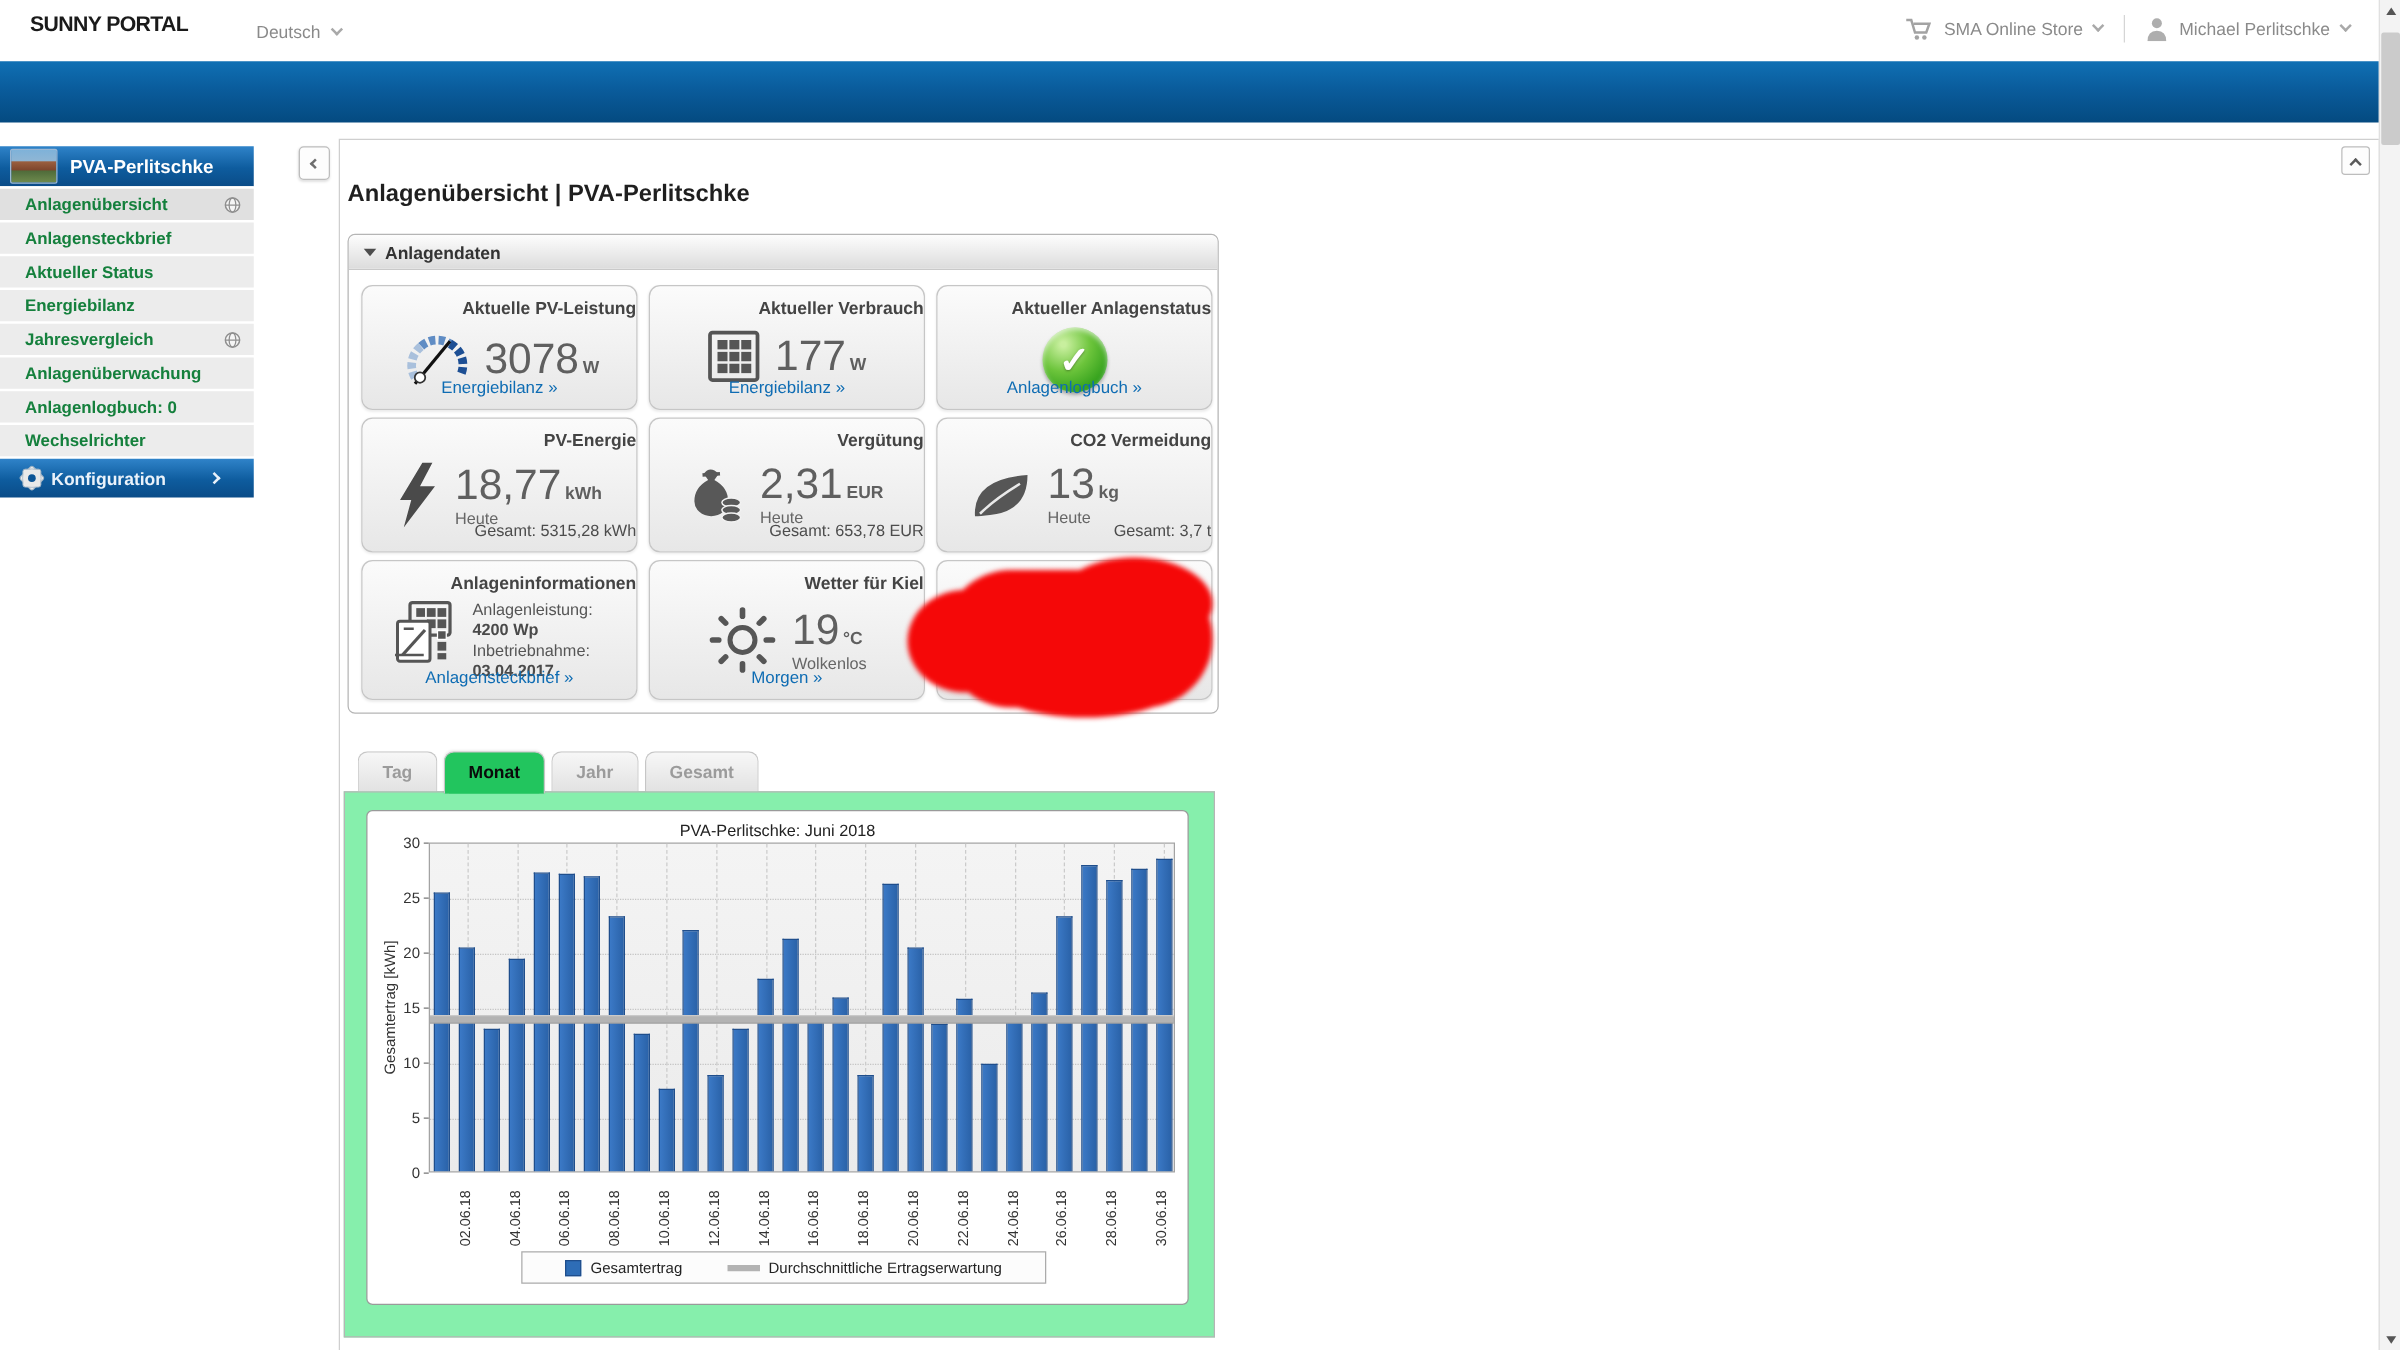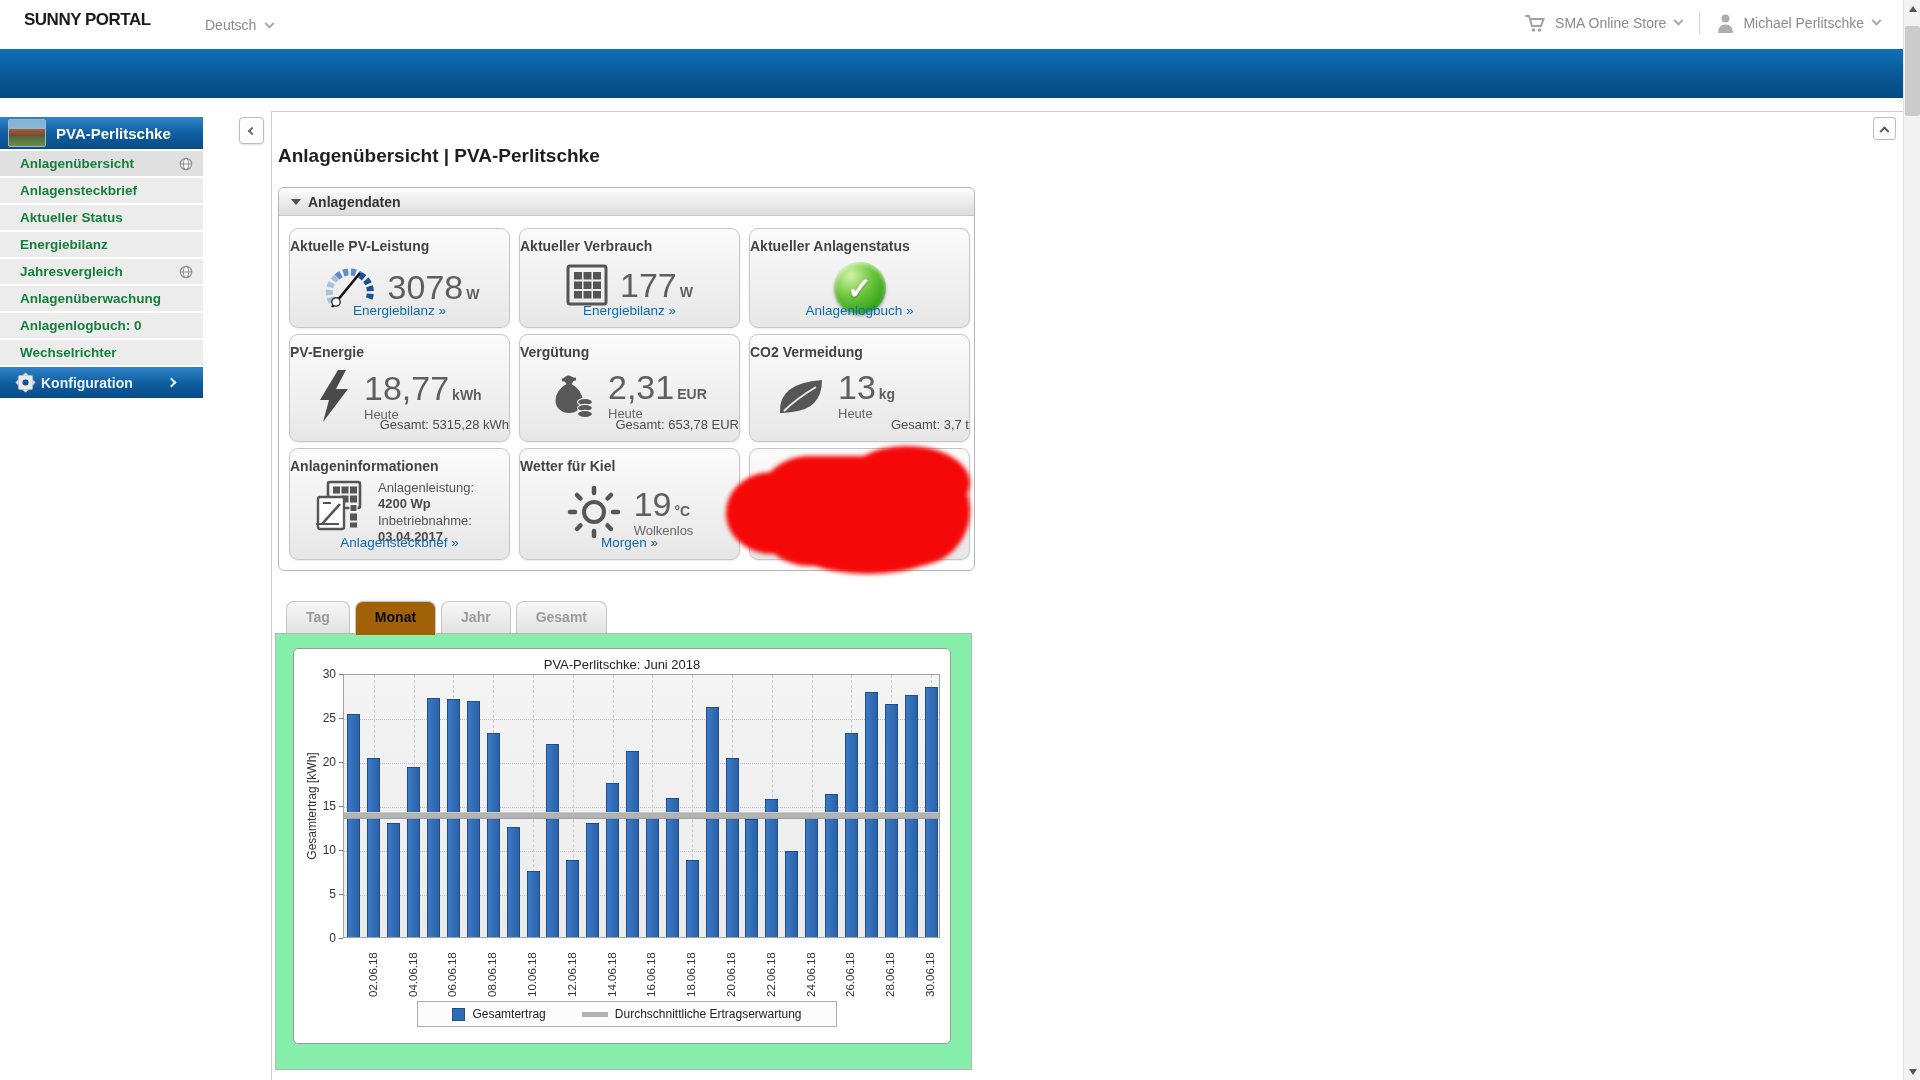--- a/index.html
+++ b/index.html
@@ -57,21 +57,21 @@
   
   .panel { position:absolute; left:6px; top:75px; width:697px; height:384px;
     border:1px solid #b5b5b5; border-radius:6px; background:#fff; }
   .panel-head { height:28px; background:linear-gradient(180deg,#fdfdfd,#dcdcdc);
     border-bottom:1px solid #c9c9c9; border-radius:6px 6px 0 0; display:flex; align-items:center;
     padding-left:12px; gap:7px; font-size:14px; font-weight:bold; color:#333; cursor:pointer; }
   .tri-down { width:0; height:0; border-left:5px solid transparent; border-right:5px solid transparent;
     border-top:6px solid #4d4d4d; }
   .tile { position:absolute; width:221px; background:linear-gradient(180deg,#fbfbfb,#e7e7e7);
     border:1px solid #c6c6c6; border-radius:9px; box-shadow:0 1px 2px rgba(0,0,0,.08); }
-  .tile-title { text-align:left; font-size:14px; font-weight:bold; color:#444; margin-top:9px; }
+  .tile-title { text-align:right; font-size:14px; font-weight:bold; color:#444; margin-top:9px; }
   .tile-link { position:absolute; bottom:8px; width:100%; text-align:center; }
   .tile-link a { color:#0e6cb3; font-size:13.5px; text-decoration:none; cursor:pointer; }
   .tile-body { display:flex; align-items:center; justify-content:center; gap:12px; margin-top:10px; }
   .tile-body.leftish { justify-content:flex-start; padding-left:26px; }
   .bigval { font-size:34px; font-weight:normal; color:#5f5f5f; line-height:1; }
   .unit { font-size:14px; font-weight:bold; color:#5f5f5f; margin-left:3px; }
   .subline { font-size:13px; color:#666; margin-top:2px; }
   .total-line { position:absolute; bottom:9px; width:100%; text-align:right; font-size:13px; color:#4c4c4c; }
   .status-circle { width:52px; height:52px; border-radius:50%; margin:8px auto 0;
     background:radial-gradient(circle at 32% 26%, #c8ef9e 4%, #6cc43b 42%, #2f9e1a 78%, #1d7d10 100%);
@@ -87,21 +87,21 @@
   .blob .b1 { left:28px; top:10px; right:2px; bottom:8px; border-radius:55px; }
   .blob .b2 { left:118px; top:0; width:126px; height:74px; border-radius:50%; }
   .blob .b3 { left:0; top:26px; width:92px; height:82px; border-radius:50%; }
   .blob .b4 { left:58px; top:58px; width:168px; height:70px; border-radius:50%; }
 
   
   .tabs { position:absolute; left:14px; top:489px; display:flex; gap:5px; z-index:3; }
   .tab { padding:7px 19px 6px; font-size:14px; font-weight:bold; color:#9b9b9b;
     background:linear-gradient(180deg,#f7f7f7,#e2e2e2); border:1px solid #c6c6c6; border-bottom:none;
     border-radius:8px 8px 0 0; cursor:pointer; height:32px; }
-  .tab.active { background:#a16207; color:#0a0a0a; height:34px; box-shadow:0 -1px 2px rgba(0,0,0,.07);text-align:right; }
+  .tab.active { background:#22c55e; color:#0a0a0a; height:34px; box-shadow:0 -1px 2px rgba(0,0,0,.07);text-align:right; }
   .tabbox { position:absolute; left:3px; top:521px; width:697px; height:437px;
     border:1px solid #b5b5b5; background:#86efac; z-index:2; }
 
   
   .chartbox { position:absolute; left:17px; top:14px; width:658px; height:396px;
     border:1px solid #9a9a9a; border-radius:5px; background:#fff; }
   .chart-title { position:absolute; left:0; top:8px; width:100%; text-align:center;
     font-size:13px; color:#222; }
   .plot { position:absolute; left:49px; top:25px; width:597px; height:264px;
     background:linear-gradient(180deg,#f4f4f4,#ebebeb); border:1px solid #a3a3a3; }

